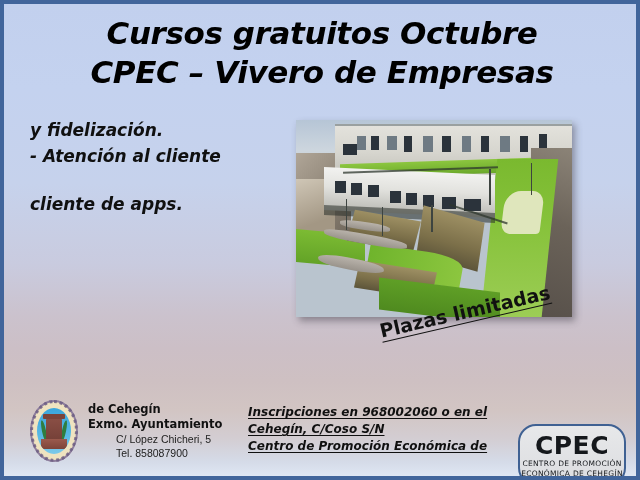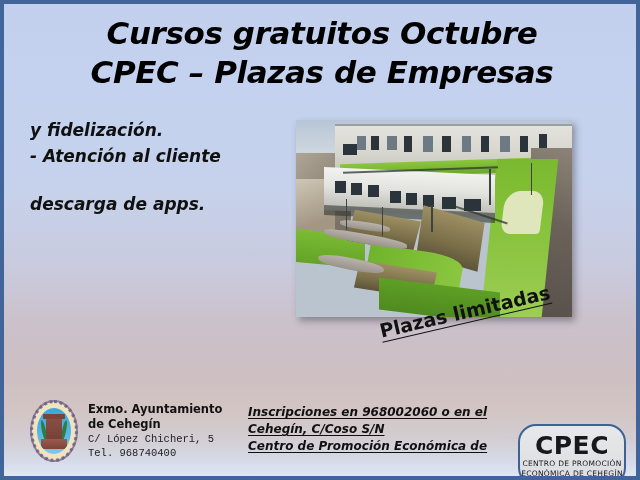--- a/index.html
+++ b/index.html
@@ -313,25 +313,26 @@
   .ayto-text { padding-top: 2px; }
   .ayto-strong {
     font-family: "DejaVu Sans", sans-serif;
     font-weight: bold;
     font-size: 11.5px;
     line-height: 15px;
     color: #111111;
     white-space: nowrap;
   }
   .ayto-line {
-    font-family: Liberation Mono, monospace;
+    font-family: Liberation Sans, sans-serif;
     font-size: 10.5px;
     line-height: 14px;
     color: #222222;
     white-space: nowrap;
+    margin-left: 28px;
   }
 
   
   .inscripciones {
     position: absolute;
     left: 244px;
     top: 400px;
     width: 276px;
   }
   .inscripciones div {
@@ -381,30 +382,30 @@
     white-space: nowrap;
   }
 </style>
 </head>
 <body>
 
 <div id="poster">
 
   <div class="title-block">
     <div class="title-line">Cursos gratuitos Octubre</div>
-    <div class="title-line">CPEC – Plazas de Empresas</div>
+    <div class="title-line">CPEC – Vivero de Empresas</div>
   </div>
 
   <div class="courses">
     <div class="course-item">
       <div class="course-line">y fidelización.</div>
       <div class="course-line">- Atención al cliente</div>
     </div>
     <div class="course-item">
-      <div class="course-line">descarga de apps.</div>
+      <div class="course-line">cliente de apps.</div>
     </div>
   </div>
 
   <div class="photo-wrap">
     <div class="photo">
       <div class="ph-sky"></div>
       <div class="ph-stone-l"></div>
       <div class="ph-stone-l2"></div>
       <div class="ph-bldg-top-roof"></div>
       <div class="ph-bldg-top"></div>
@@ -465,24 +466,24 @@
       <div class="crest-ring"></div>
       <div class="crest-field">
         <div class="crest-frond l"></div>
         <div class="crest-frond r"></div>
         <div class="crest-tower"></div>
         <div class="crest-base"></div>
       </div>
       <div class="crest-dots"></div>
     </div>
     <div class="ayto-text">
+      <div class="ayto-strong">de Cehegín</div>
       <div class="ayto-strong">Exmo. Ayuntamiento</div>
-      <div class="ayto-strong">de Cehegín</div>
       <div class="ayto-line">C/ López Chicheri, 5</div>
-      <div class="ayto-line">Tel. 968740400</div>
+      <div class="ayto-line">Tel. 858087900</div>
     </div>
   </div>
 
   <div class="inscripciones">
     <div>Inscripciones en 968002060 o en el</div>
     <div>Cehegín, C/Coso S/N</div>
     <div>Centro de Promoción Económica de</div>
   </div>
 
   <div class="cpec">

